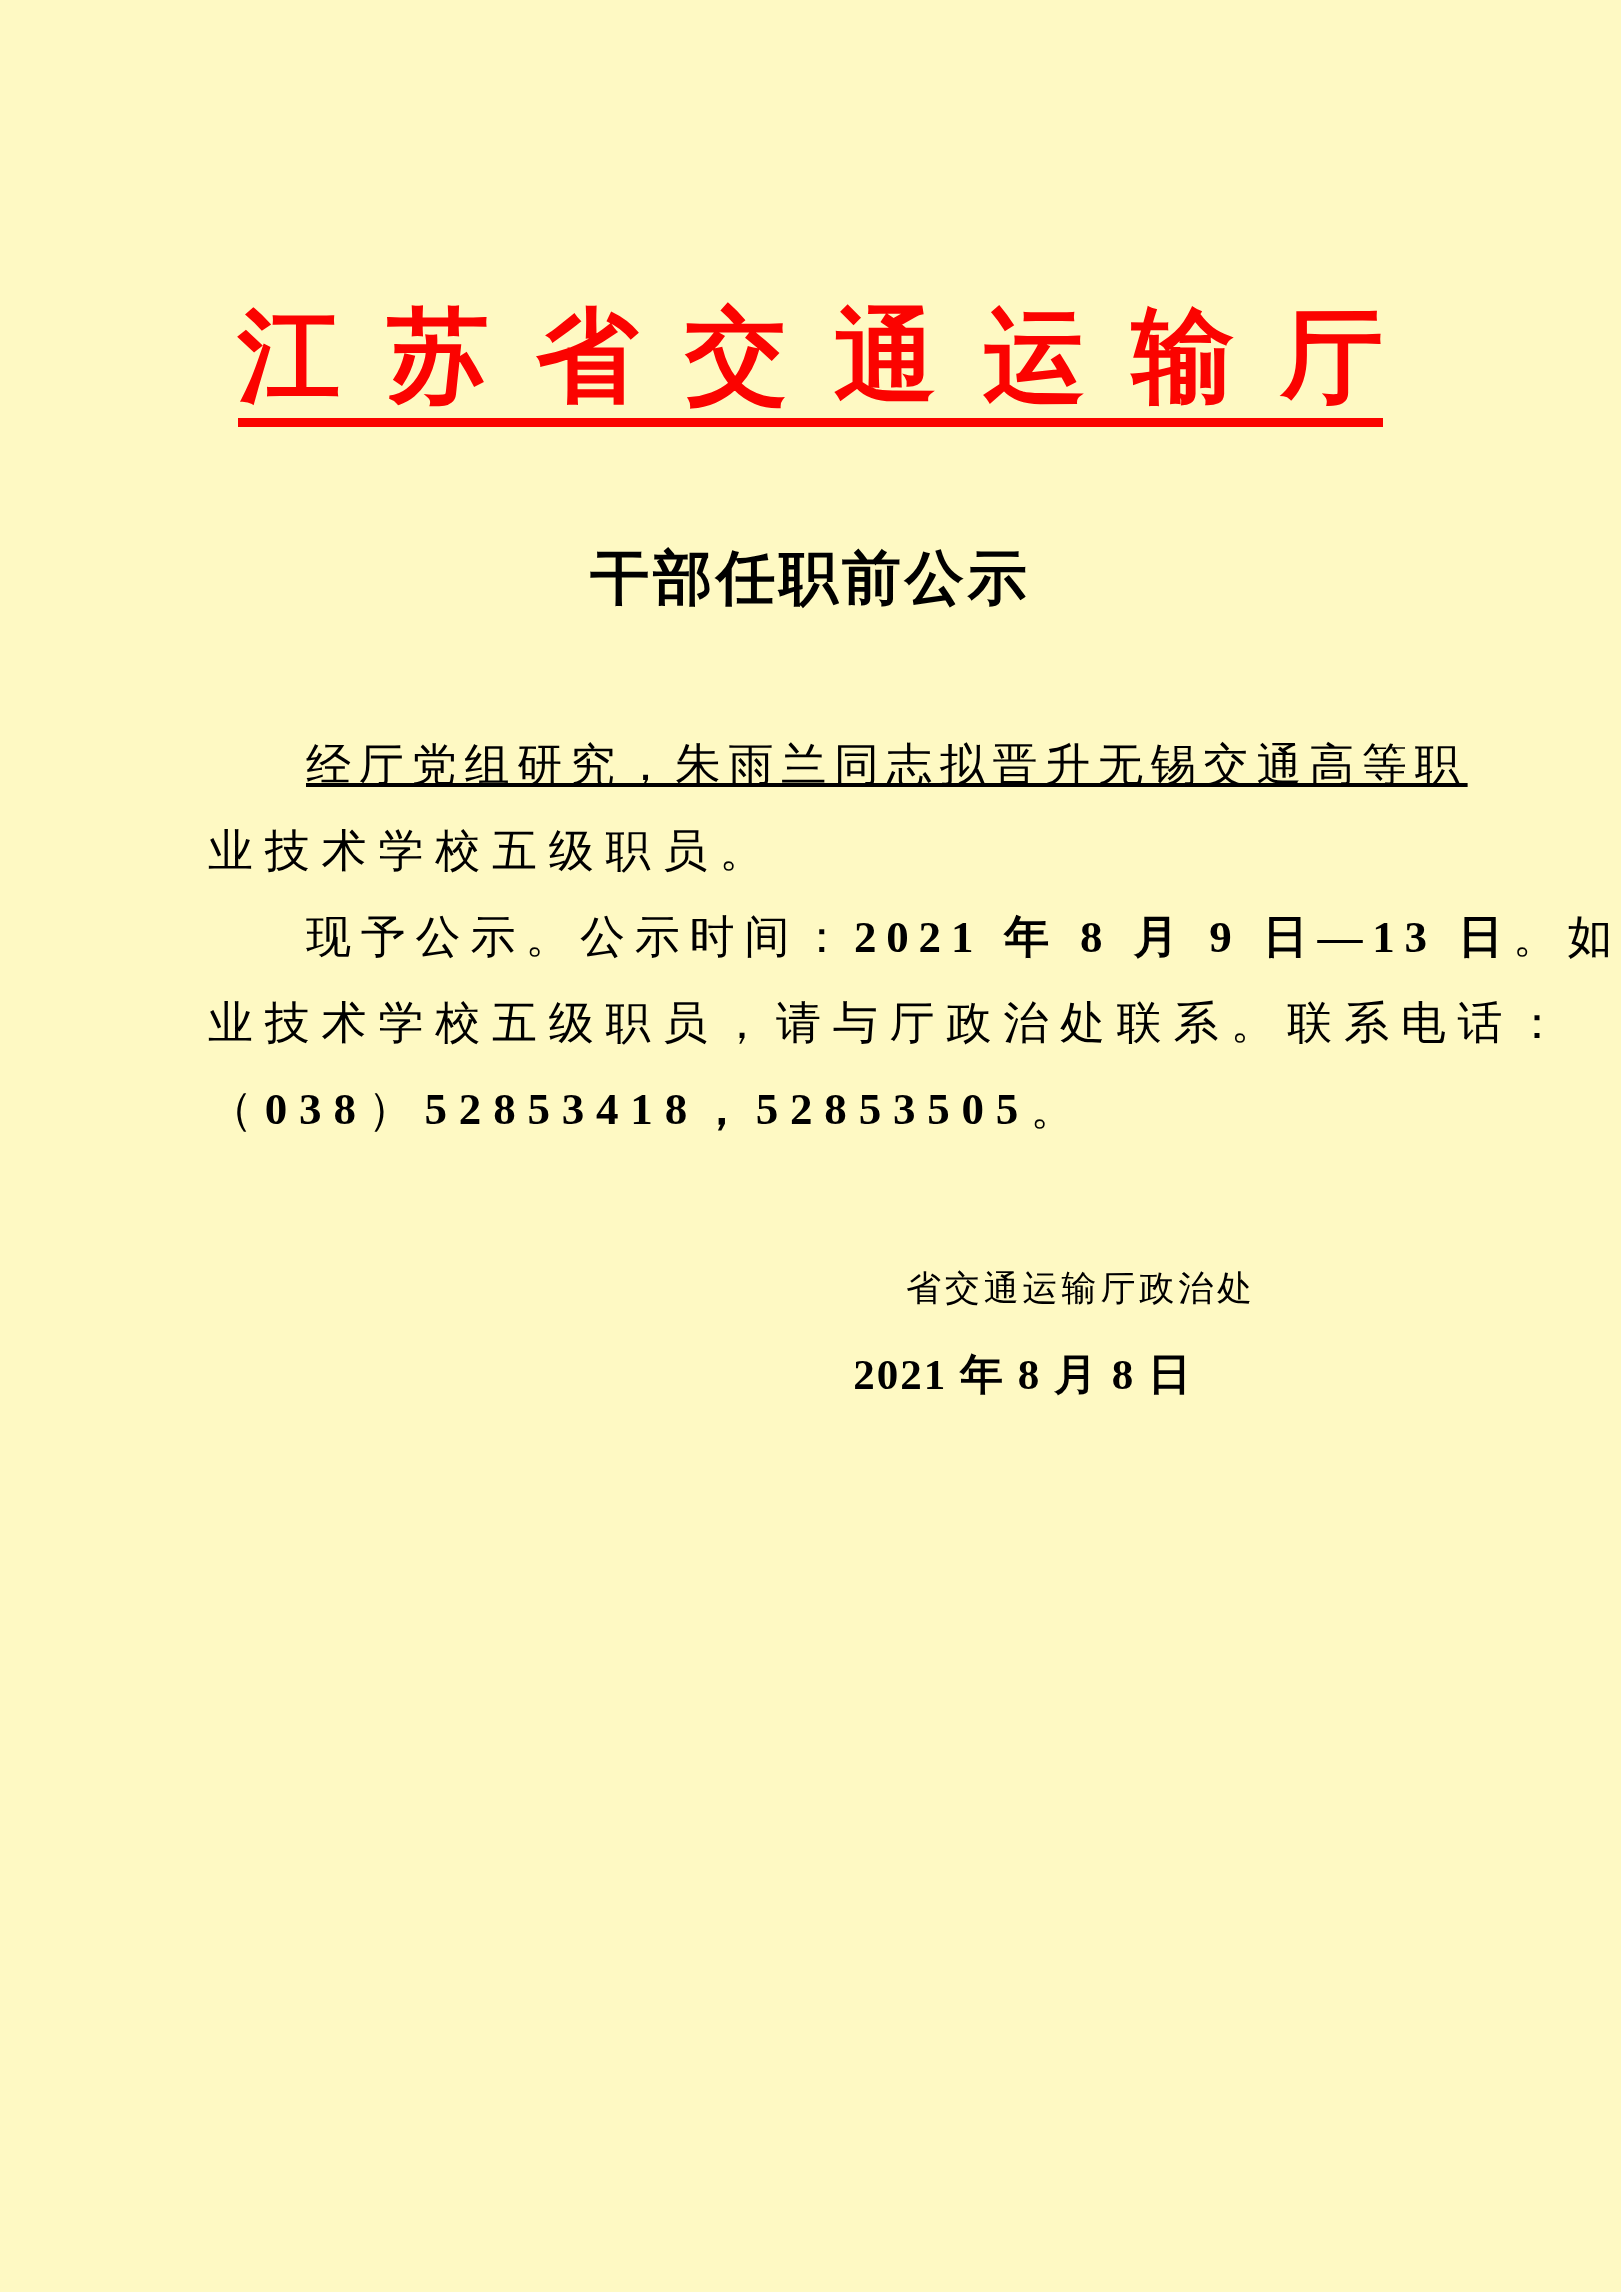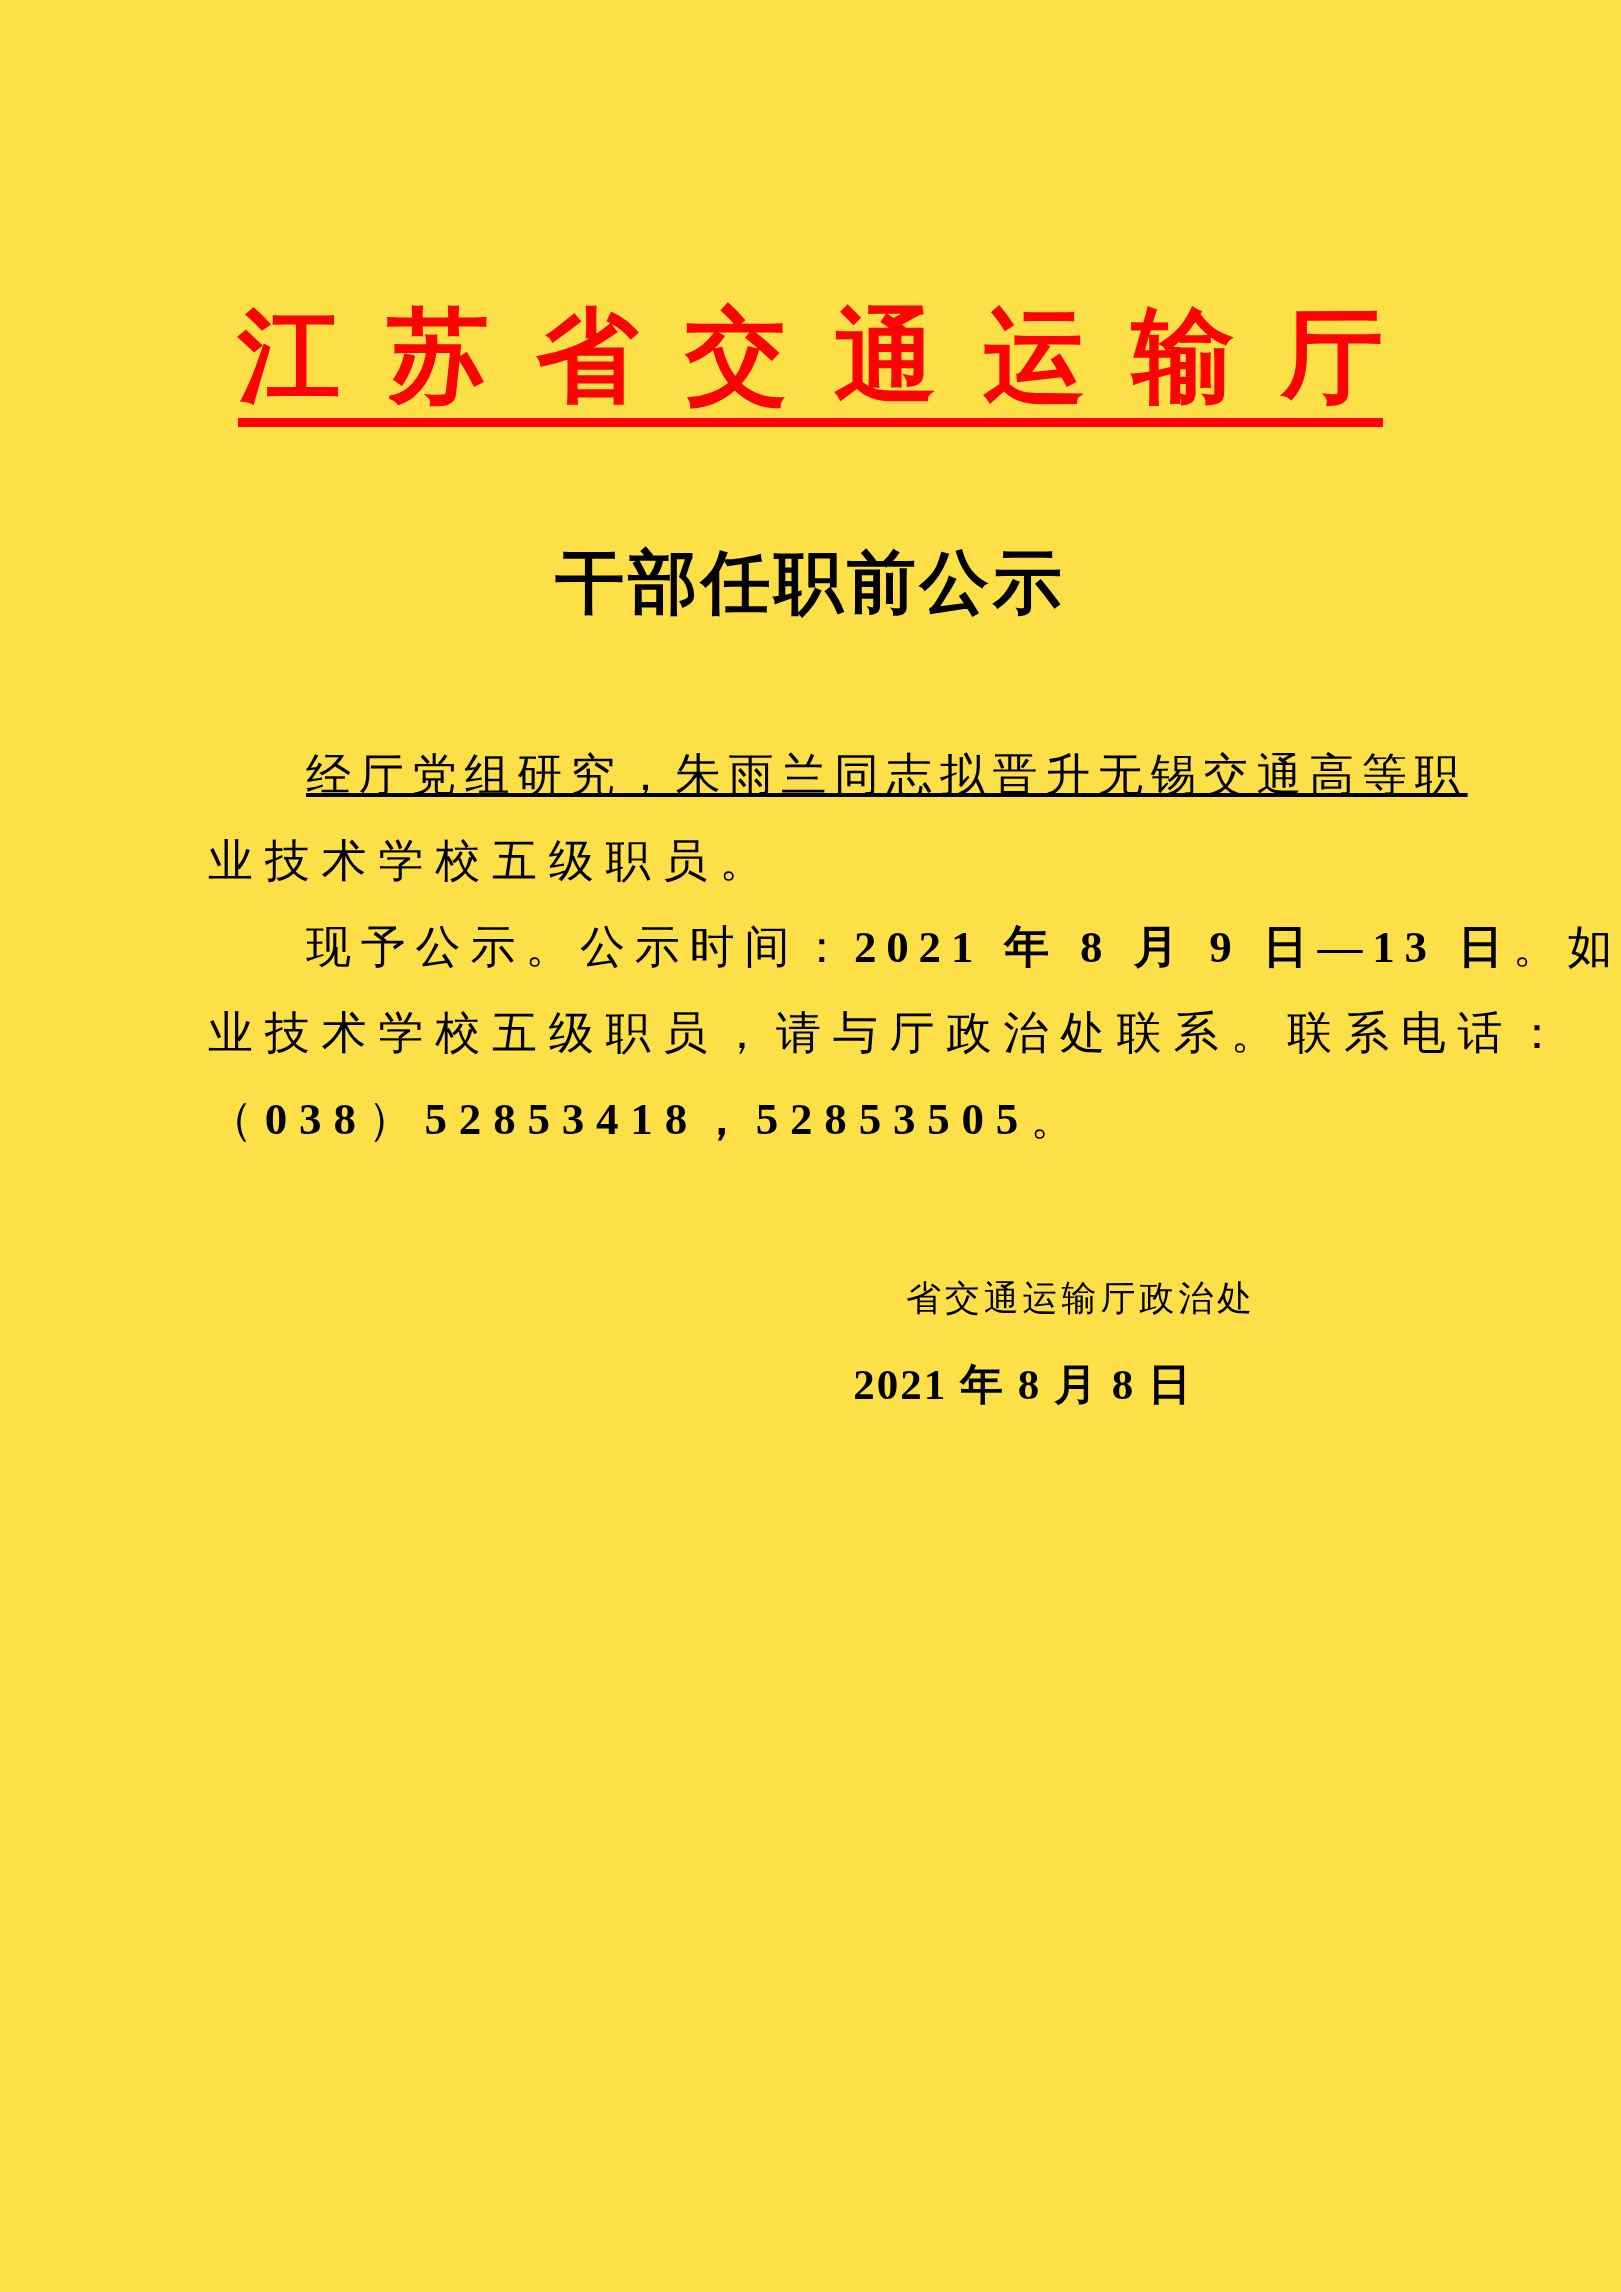--- a/index.html
+++ b/index.html
@@ -4,21 +4,21 @@
 <style>
   html, body {
     margin: 0;
     padding: 0;
     background: #ffffff;
   }
   .page {
     position: relative;
     width: 1621px;
     height: 2293px;
-    background: #fde047;
+    background: #fef9c3;
     color: #000000;
     font-family: "Liberation Serif", "DejaVu Serif", serif;
     overflow: hidden;
   }
   
   .letterhead {
     padding-top: 306px;
     text-align: center;
     font-size: 102px;
     font-weight: bold;
@@ -31,21 +31,21 @@
   .letterhead-rule {
     width: 1145px;
     height: 8.8px;
     background: #fb0300;
     margin: 9.8px auto 0 auto;
   }
   
   .doc-title {
     margin-top: 122px;
     text-align: center;
-    font-size: 69px;
+    font-size: 59px;
     font-weight: bold;
     letter-spacing: 3.9px;
     line-height: 1.0;
     white-space: nowrap;
   }
   
   .body-text {
     margin: 114px 147px 0 208px;
     font-size: 45px;
     line-height: 86px;

